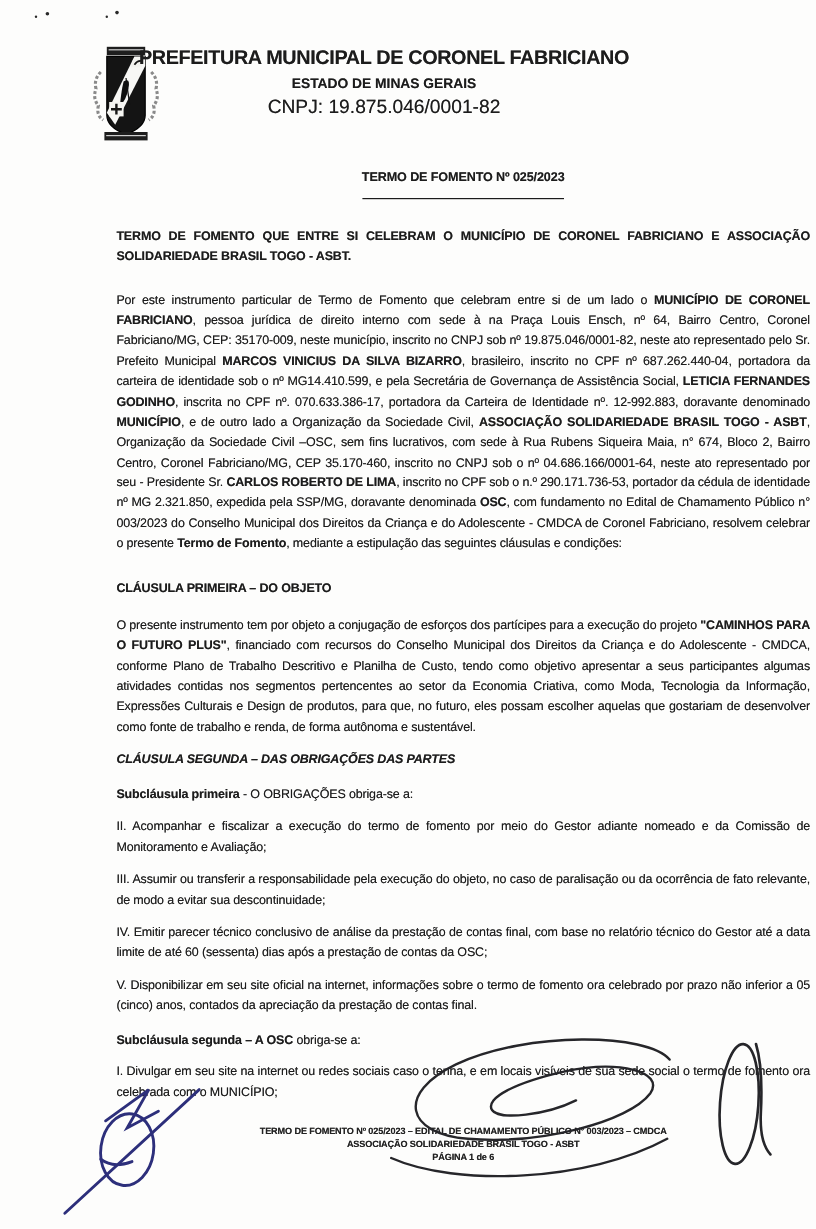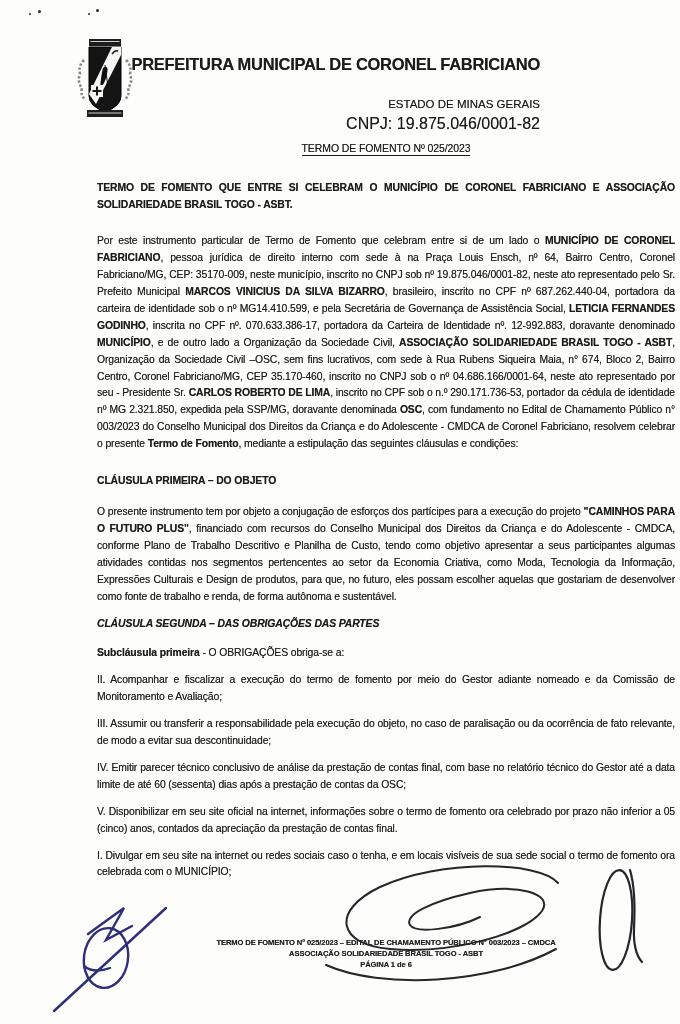--- a/index.html
+++ b/index.html
@@ -20,33 +20,33 @@
   
   .speck { position:absolute; background:#2a2a2a; border-radius:50%; }
   .s1 { left:29px; top:13px; width:2px; height:2px; }
   .s2 { left:38px; top:10px; width:3px; height:3px; }
   .s3 { left:88px; top:13px; width:2px; height:2px; }
   .s4 { left:96px; top:9px;  width:3px; height:3px; }
 
   
   .letterhead { position:absolute; left:0; top:0; width:100%; }
   .coat { position:absolute; left:76px; top:38px; }
-  .head-text { position:absolute; left:100px; top:55px; width:440px; text-align:right; }
+  .head-text { position:absolute; left:100px; top:39px; width:440px; text-align:center; }
   .org   { font-size:16.5px; font-weight:bold; letter-spacing:-.3px; white-space:nowrap; }
-  .state { font-size:11.5px; font-weight:normal; margin-top:24px; }
+  .state { font-size:11.5px; font-weight:bold; margin-top:6px; }
   .cnpj  { font-size:16px;   margin-top:5px; }
 
   
   .content { position:absolute; left:97px; top:0; width:578px; }
   .doc-title-wrap { margin-top:138px; text-align:center; }
   .doc-title {
     display:inline-block;
-    font-size:10.5px; font-weight:normal;
+    font-size:10.5px; font-weight:bold;
     border-bottom:1.5px solid #1c1c1c;
-    padding-bottom:1px;
+    padding-bottom:11px;
     letter-spacing:-.1px;
   }
   p, h3 { font-size:10.4px; line-height:1.63; letter-spacing:-.12px; }
   p { text-align:justify; }
   .b { font-weight:bold; }
   .preamble { margin-top:24px; font-weight:bold; }
   .opening  { margin-top:19px; }
   h3.clause { margin-top:20px; font-weight:bold; }
   h3.clause2 { margin-top:10px;font-style:italic; }
   .clause-par { margin-top:14px; }
@@ -121,20 +121,21 @@
     <p class="clause-par"><span>O presente instrumento tem por objeto a conjugação de esforços dos partícipes para a execução do projeto </span><span class="b">"CAMINHOS PARA O FUTURO PLUS"</span><span>, financiado com recursos do Conselho Municipal dos Direitos da Criança e do Adolescente - CMDCA, conforme Plano de Trabalho Descritivo e Planilha de Custo, tendo como objetivo apresentar a seus participantes algumas atividades contidas nos segmentos pertencentes ao setor da Economia Criativa, como Moda, Tecnologia da Informação, Expressões Culturais e Design de produtos, para que, no futuro, eles possam escolher aquelas que gostariam de desenvolver como fonte de trabalho e renda, de forma autônoma e sustentável.</span></p>
 
     <h3 class="clause clause2">CLÁUSULA SEGUNDA – DAS OBRIGAÇÕES DAS PARTES</h3>
 
     <p class="sub"><span class="b">Subcláusula primeira</span><span> - O OBRIGAÇÕES obriga-se a:</span></p>
     <p class="item">II. Acompanhar e fiscalizar a execução do termo de fomento por meio do Gestor adiante nomeado e da Comissão de Monitoramento e Avaliação;</p>
     <p class="item">III. Assumir ou transferir a responsabilidade pela execução do objeto, no caso de paralisação ou da ocorrência de fato relevante, de modo a evitar sua descontinuidade;</p>
     <p class="item">IV. Emitir parecer técnico conclusivo de análise da prestação de contas final, com base no relatório técnico do Gestor até a data limite de até 60 (sessenta) dias após a prestação de contas da OSC;</p>
     <p class="item">V. Disponibilizar em seu site oficial na internet, informações sobre o termo de fomento ora celebrado por prazo não inferior a 05 (cinco) anos, contados da apreciação da prestação de contas final.</p>
 
+    <p class="sub"><span class="b">Subcláusula segunda – A OSC</span><span> obriga-se a:</span></p>
     <p class="item">I. Divulgar em seu site na internet ou redes sociais caso o tenha, e em locais visíveis de sua sede social o termo de fomento ora celebrada com o MUNICÍPIO;</p>
   </div>
 
   <div class="footer">
     <div>TERMO DE FOMENTO Nº 025/2023 – EDITAL DE CHAMAMENTO PÚBLICO N° 003/2023 – CMDCA</div>
     <div>ASSOCIAÇÃO SOLIDARIEDADE BRASIL TOGO - ASBT</div>
     <div>PÁGINA 1 de 6</div>
   </div>
 
   <svg class="sig sig-left" width="140" height="125" viewBox="0 0 140 125">

